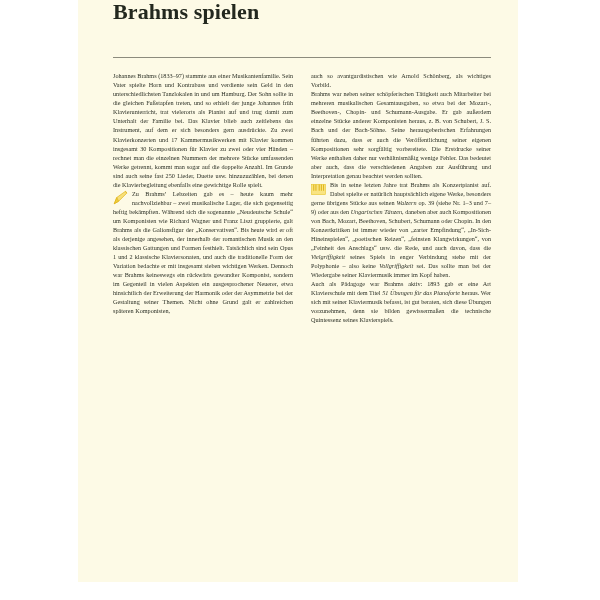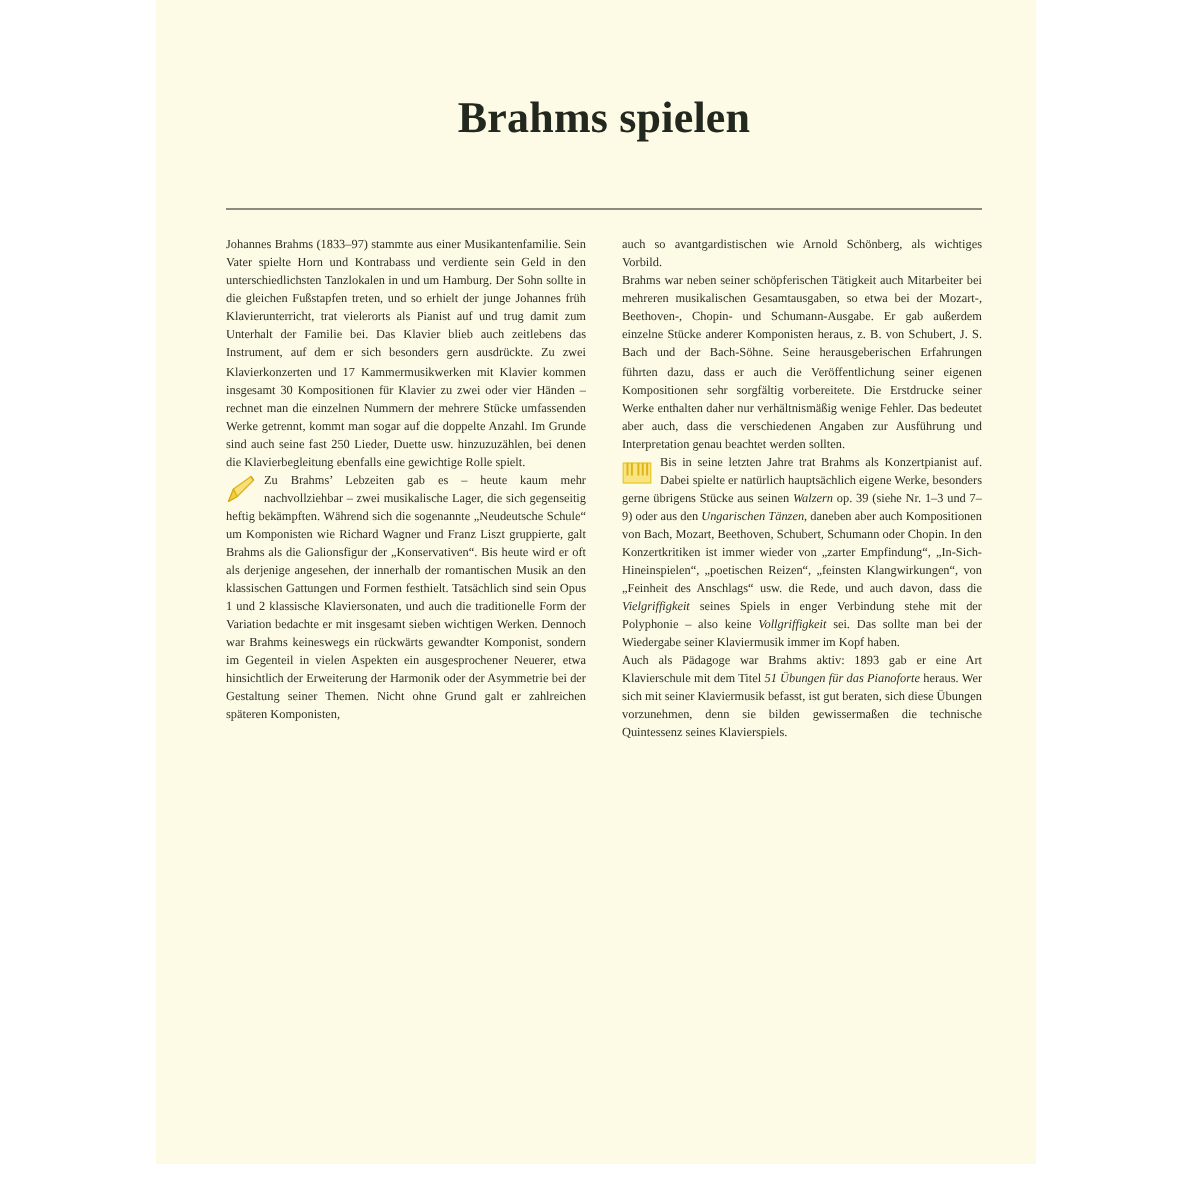--- a/index.html
+++ b/index.html
@@ -23,28 +23,26 @@
     box-sizing: border-box;
   }
   .page-inner {
     position: absolute;
     left: 35px;
     top: 0;
     width: 378px;
   }
   .page-title {
     margin: 0;
-    padding-top: 47px;
     font-family: "Liberation Serif", "DejaVu Serif", serif;
     font-size: 22px;
     font-weight: bold;
     color: #23281f;
     letter-spacing: 0.1px;
     line-height: 1.1;
-    text-align: center;
   }
   .rule {
     margin-top: 33px;
     height: 1px;
     width: 100%;
     background: #8c8b7d;
   }
   .columns {
     margin-top: 13px;
     display: flex;

